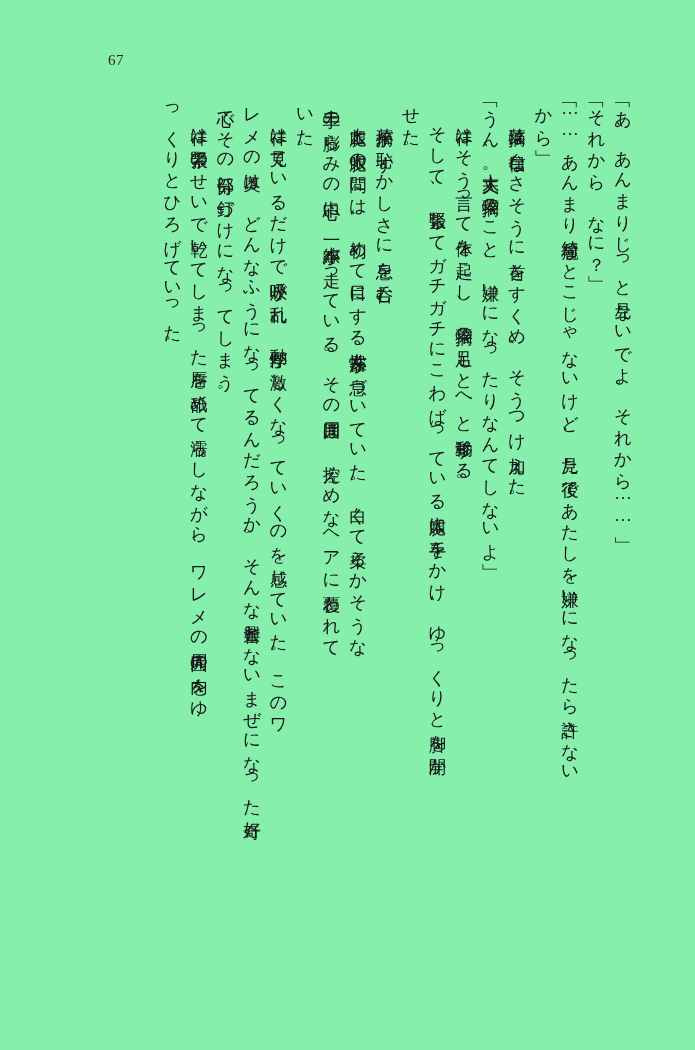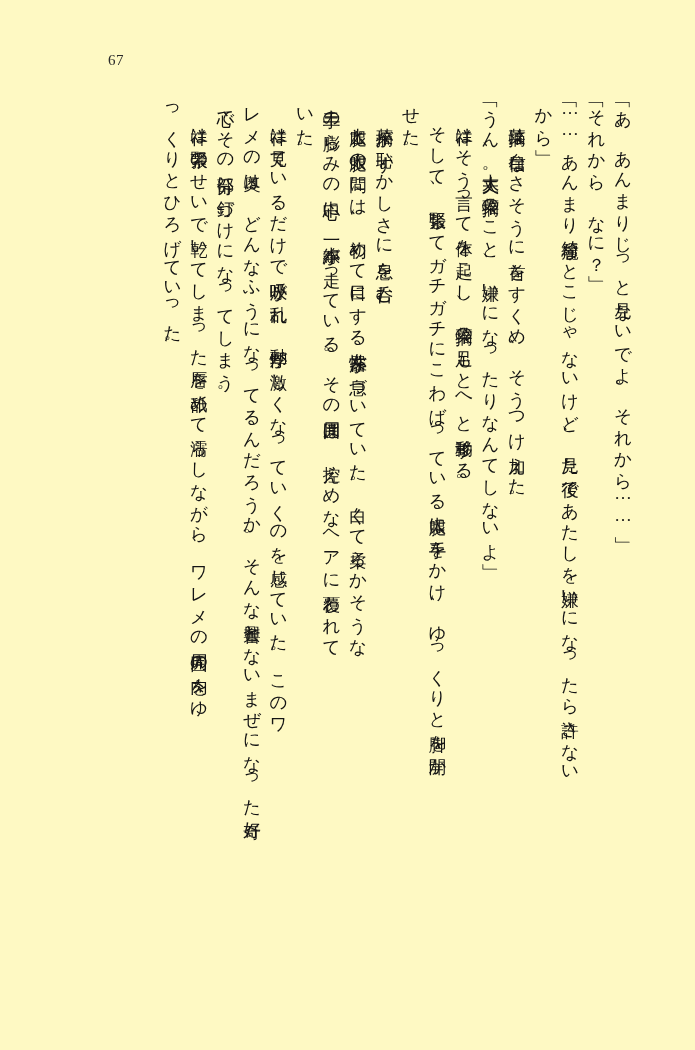--- a/index.html
+++ b/index.html
@@ -14,21 +14,21 @@
     color: #1a1a1a;
     position: relative;
     overflow: hidden;
   }
 
   .page {
     position: absolute;
     inset: 0;
     width: 695px;
     height: 1050px;
-    background: #fef9c3;
+    background: #86efac;
   }
 
   
   .page-number {
     position: absolute;
     top: 52px;
     left: 108px;
     font-size: 15px;
     letter-spacing: 0.5px;
     color: #2a2a2a;

